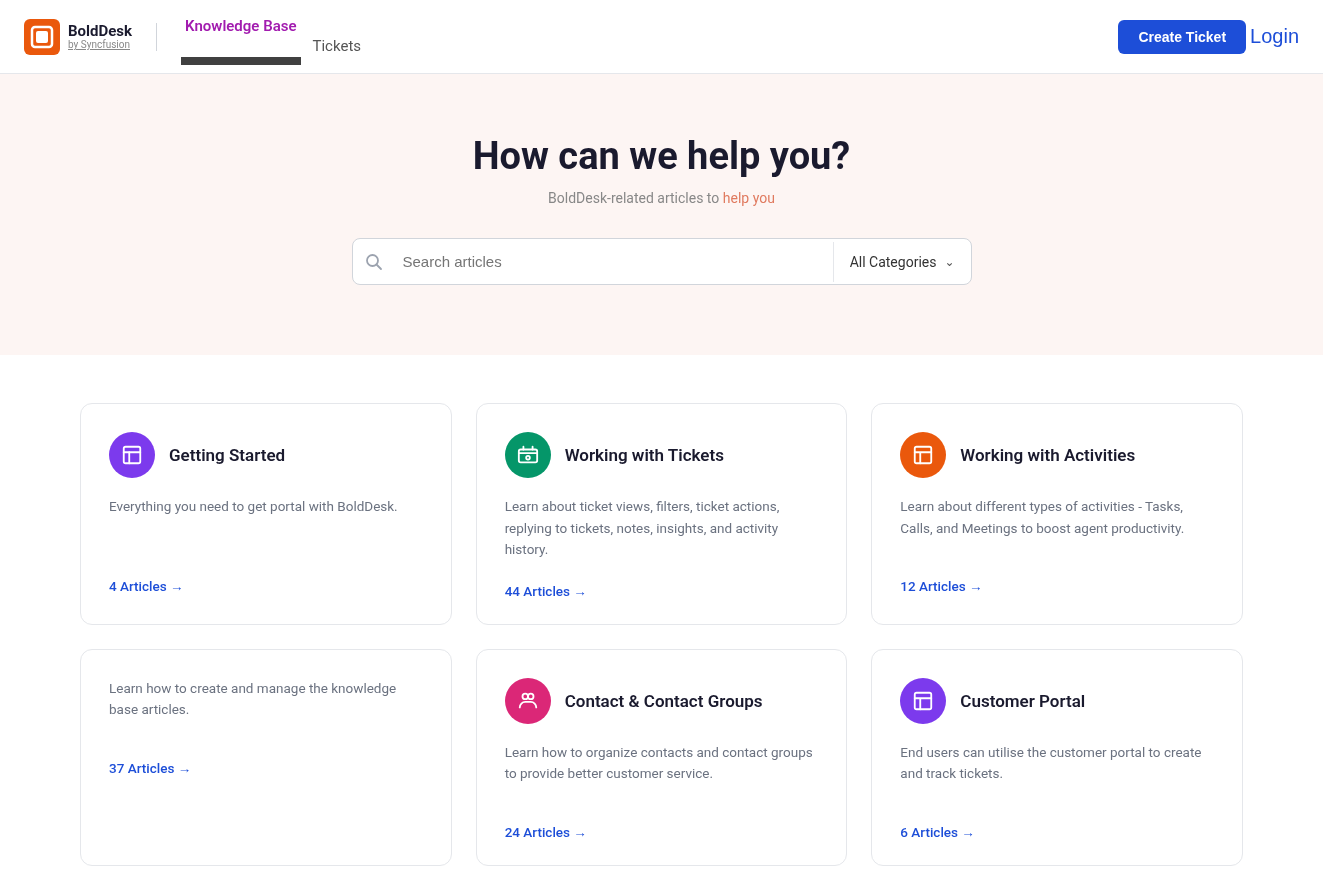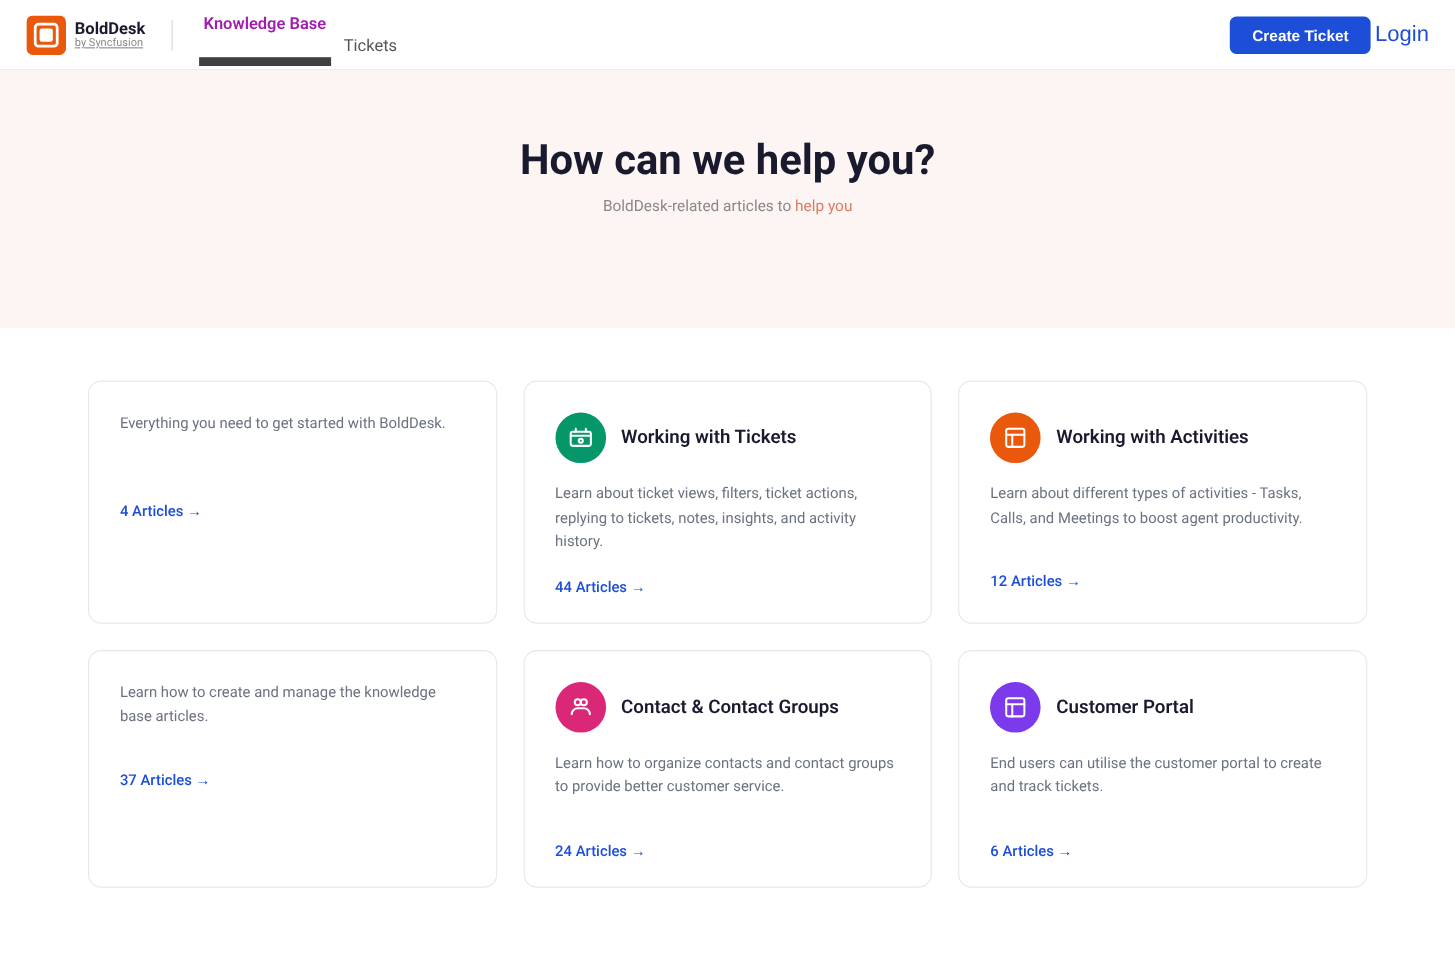--- a/index.html
+++ b/index.html
@@ -3,21 +3,21 @@
   <meta charset="utf-8">
   <style>
     * { box-sizing: border-box; margin: 0; padding: 0; }
     body { font-family: -apple-system, BlinkMacSystemFont, 'Segoe UI', Roboto, sans-serif; background: #fff; color: #333; }
 
     
     .header {
       display: flex;
       align-items: center;
       padding: 0 24px;
-      height: 64px;
+      height: 74px;
       border-bottom: 1px solid #e5e7eb;
       background: #fff;
     }
     .logo-area {
       display: flex;
       align-items: center;
       gap: 8px;
       margin-right: 24px;
     }
     .logo-icon {
@@ -242,27 +242,51 @@
     <button class="create-ticket-btn">Create Ticket</button>
     <button class="login-btn">Login</button>
   </div>
 </header>
 
 <section class="hero">
   <h1 class="hero-title">How can we help you?</h1>
   <p class="hero-subtitle">
     <span>BoldDesk-related articles to </span><span class="highlight">help you</span>
   </p>
+  <div class="search-bar">
+    <div class="search-icon-wrap">
+      <svg width="18" height="18" viewBox="0 0 18 18" fill="none" xmlns="http://www.w3.org/2000/svg">
+        <circle cx="7.5" cy="7.5" r="5.5" stroke="#9ca3af" stroke-width="1.8"></circle>
+        <line x1="11.5" y1="11.5" x2="16" y2="16" stroke="#9ca3af" stroke-width="1.8" stroke-linecap="round"></line>
+      </svg>
+    </div>
+    <input class="search-input" type="text" placeholder="Search articles" style="">
+    <div class="search-divider"></div>
+    <div class="category-select">
+      <span>All Categories</span>
+      <span class="chevron-icon">⌄</span>
+    </div>
+  </div>
 </section>
 
 <section class="cards-section">
   <div class="cards-grid">
 
     <div class="card">
-      <p class="card-desc">Everything you need to get started with BoldDesk.</p>
+      <div class="card-header">
+        <div class="card-icon icon-purple">
+          <svg viewBox="0 0 24 24" fill="none" stroke="white" stroke-width="2" stroke-linecap="round" stroke-linejoin="round">
+            <rect x="3" y="3" width="18" height="18" rx="2"></rect>
+            <path d="M3 9h18"></path>
+            <path d="M9 21V9"></path>
+          </svg>
+        </div>
+        <span class="card-title">Getting Started</span>
+      </div>
+      <p class="card-desc">Everything you need to get portal with BoldDesk.</p>
       <a class="card-link">4 Articles →</a>
     </div>
 
     <div class="card">
       <div class="card-header">
         <div class="card-icon icon-green">
           <svg viewBox="0 0 24 24" fill="none" stroke="white" stroke-width="2" stroke-linecap="round" stroke-linejoin="round">
             <rect x="2" y="6" width="20" height="14" rx="2"></rect>
             <path d="M2 10h20"></path>
             <path d="M7 3v3M17 3v3"></path>

